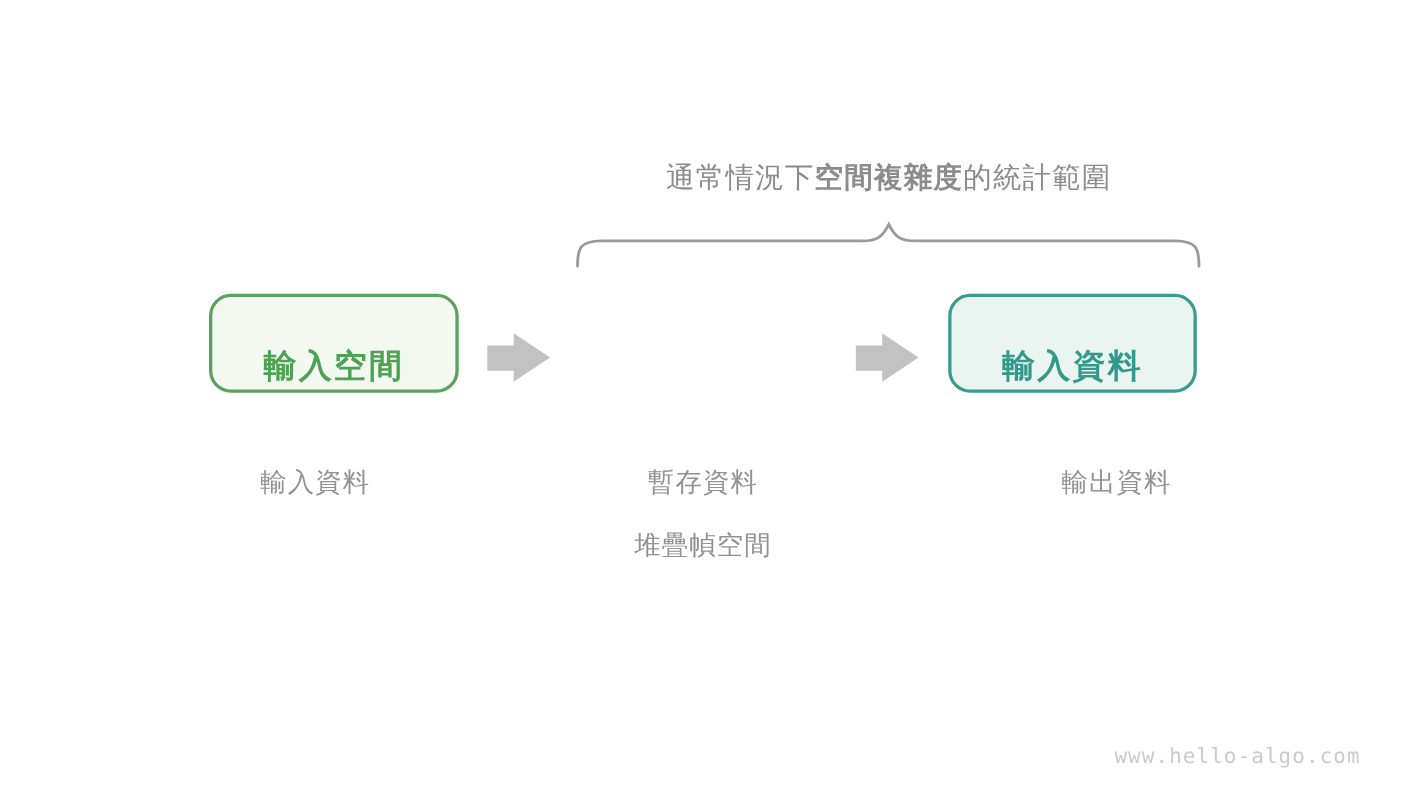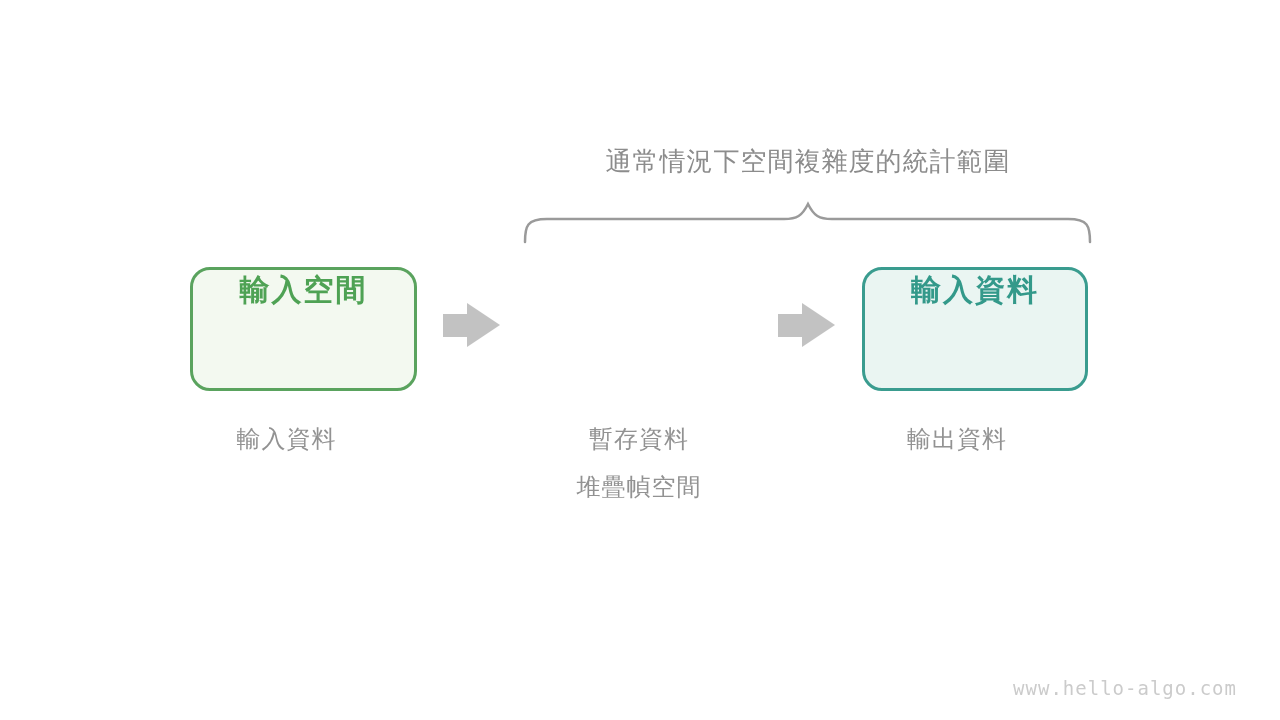--- a/index.html
+++ b/index.html
@@ -27,30 +27,30 @@
     left: 525px;
     top: 145px;
     width: 566px;
     text-align: center;
     font-size: 26px;
     line-height: 32px;
     color: var(--title-gray);
     letter-spacing: 1px;
     white-space: nowrap;
   }
-  .diagram-title b { font-weight: 400; }
+  .diagram-title b { font-weight: 700; }
   .node {
     position: absolute;
     top: 267px;
-    height: 124px;
+    height: 90px;
     box-sizing: border-box;
     border-radius: 20px;
     border: 3px solid;
     display: flex;
-    align-items: flex-start;
+    align-items: flex-end;
     justify-content: center;
     font-size: 30px;
     font-weight: 700;
     letter-spacing: 2px;
   }
   .node-input {
     left: 190px; width: 227px;
     border-color: var(--green-border);
     background: var(--green-bg);
     color: var(--green-text);
@@ -69,23 +69,23 @@
   }
   .sublabel {
     position: absolute;
     text-align: center;
     font-size: 24px;
     line-height: 30px;
     color: var(--label-gray);
     letter-spacing: 1px;
   }
   .sub-input  { left: 173px; width: 227px; top: 424px; }
-  .sub-output { left: 844px; width: 226px; top: 424px; }
+  .sub-output { left: 902px; width: 226px; top: 424px; }
   .sub-temp   { left: 525px; width: 228px; top: 424px;
-                display: flex; flex-direction: column; gap: 18px; }
+                display: flex; flex-direction: column; gap: 28px; }
   .watermark {
     position: absolute;
     right: 43px;
     top: 677px;
     font-family: "DejaVu Sans Mono", "Liberation Mono", monospace;
     font-size: 19px;
     color: var(--watermark-gray);
     letter-spacing: 1px;
   }
 </style>

